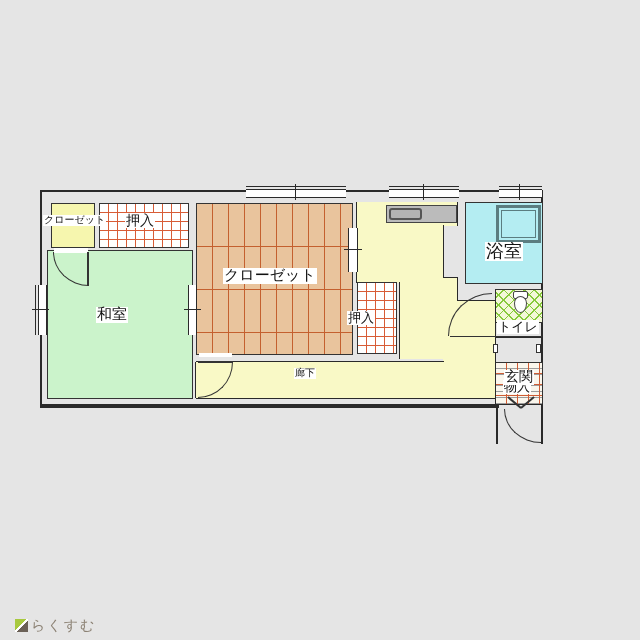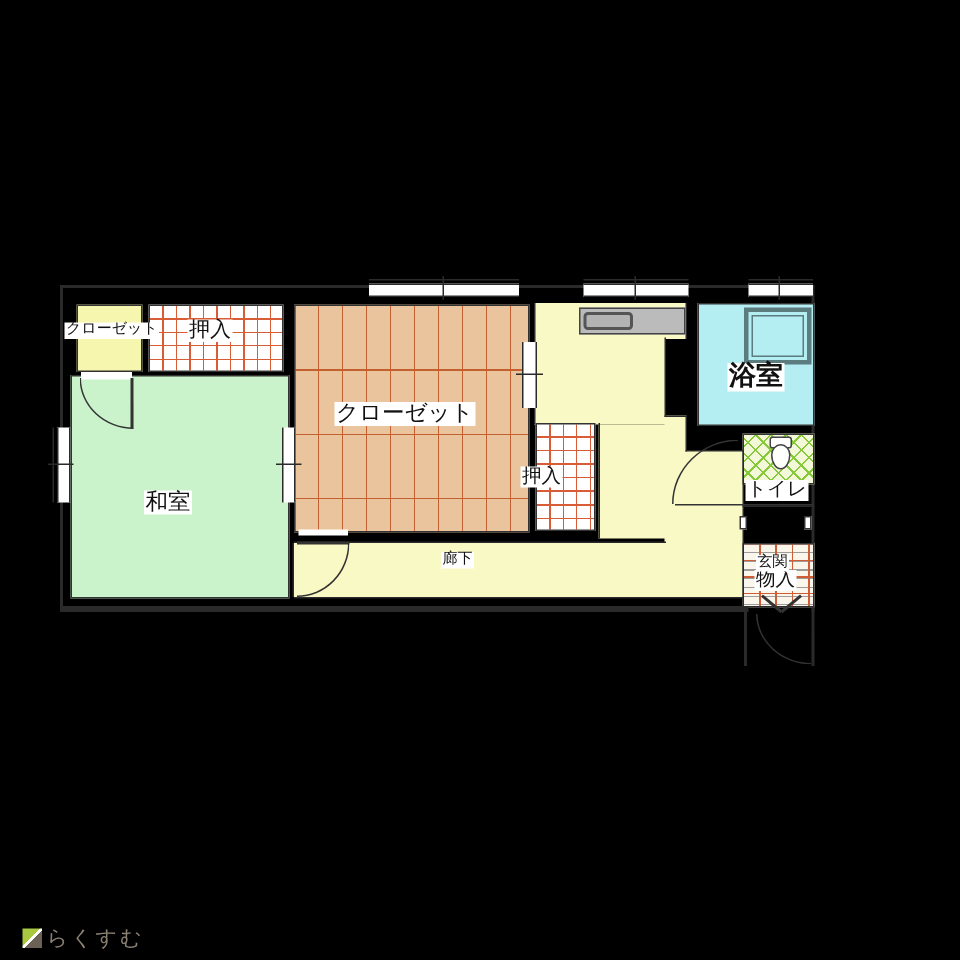--- a/index.html
+++ b/index.html
@@ -1,16 +1,16 @@
 <!DOCTYPE html>
 <html><head>
 <meta charset="utf-8">
 <style>
   html,body{margin:0;padding:0;background:#fff;}
-  #canvas{position:relative;width:640px;height:640px;background:#000000;overflow:hidden;
+  #canvas{position:relative;width:640px;height:640px;background:#e5e5e5;overflow:hidden;
           font-family:"DejaVu Sans","Liberation Sans",sans-serif;color:#111;}
   .abs{position:absolute;box-sizing:border-box;}
   
   #plan-border{left:40px;top:190px;width:503px;height:218px;
                border-top:2px solid #2a2a2a;border-left:2px solid #2a2a2a;border-right:2px solid #2a2a2a;z-index:1;}
   .wall-line{background:#2a2a2a;z-index:2;}
   .white-patch{background:#ffffff;z-index:3;}
   
   .room{border:1px solid #333;z-index:1;}
   #room-closet{left:51px;top:203px;width:44px;height:45px;background:#f6f6ae;}
@@ -152,24 +152,24 @@
       <div class="abs" id="bathtub-inner"></div>
     </div>
   <div class="abs" id="toilet-tank"></div>
   <div class="abs" id="toilet-bowl"></div>
   <div class="abs jamb" style="left:493px;top:344px;"></div>
   <div class="abs jamb" style="left:536px;top:344px;"></div>
 
   <span class="abs lbl" style="left:43px;top:215px;font-size:10px;">クローゼット</span>
   <span class="abs lbl" style="left:125px;top:213px;font-size:14px;">押入</span>
   <span class="abs lbl" style="left:223px;top:268px;font-size:15px;">クローゼット</span>
-  <span class="abs lbl" style="left:96px;top:327px;font-size:15px;">和室</span>
+  <span class="abs lbl" style="left:96px;top:307px;font-size:15px;">和室</span>
   <span class="abs lbl" style="left:347px;top:311px;font-size:13px;">押入</span>
   <span class="abs lbl" style="left:294px;top:368px;font-size:10px;">廊下</span>
-  <span class="abs lbl" style="left:485px;top:242px;font-size:18px;font-weight:bold;">浴室</span>
+  <span class="abs lbl" style="left:485px;top:242px;font-size:18px;">浴室</span>
   <span class="abs lbl" style="left:497px;top:320px;font-size:13px;">トイレ</span>
   <span class="abs lbl" style="left:503px;top:344px;font-size:13px;margin-top:36px;">物入</span>
-  <span class="abs lbl" style="left:504px;top:370px;font-size:10px;">玄関</span>
+  <span class="abs lbl" style="left:504px;top:370px;font-size:14px;font-family:Liberation Serif, serif;">玄関</span>
 
   <div class="abs" id="logo-icon"></div>
   <span class="abs" id="logo-text">らくすむ</span>
 
 </div>
 
 </body></html>

